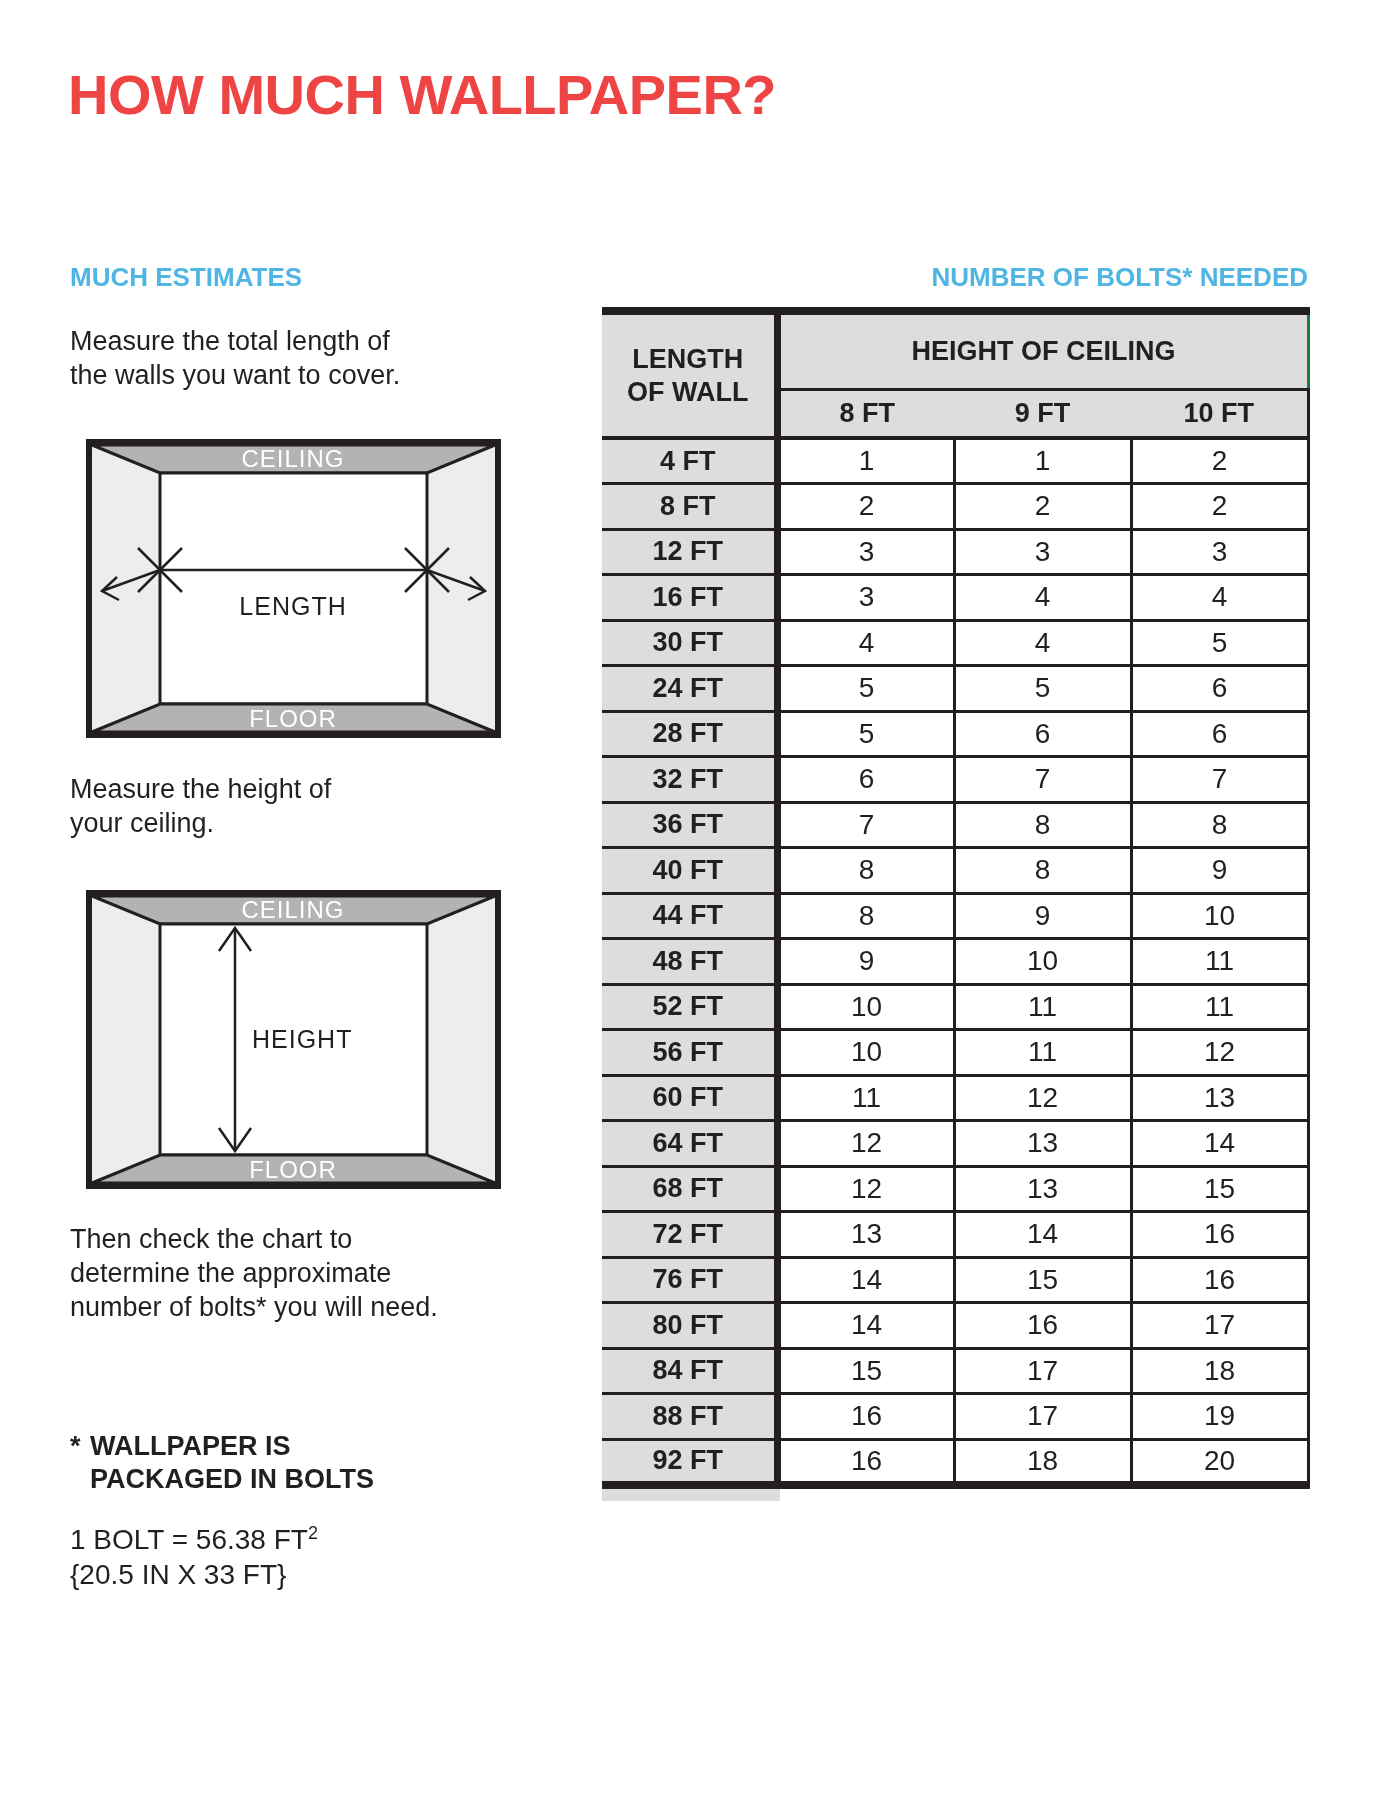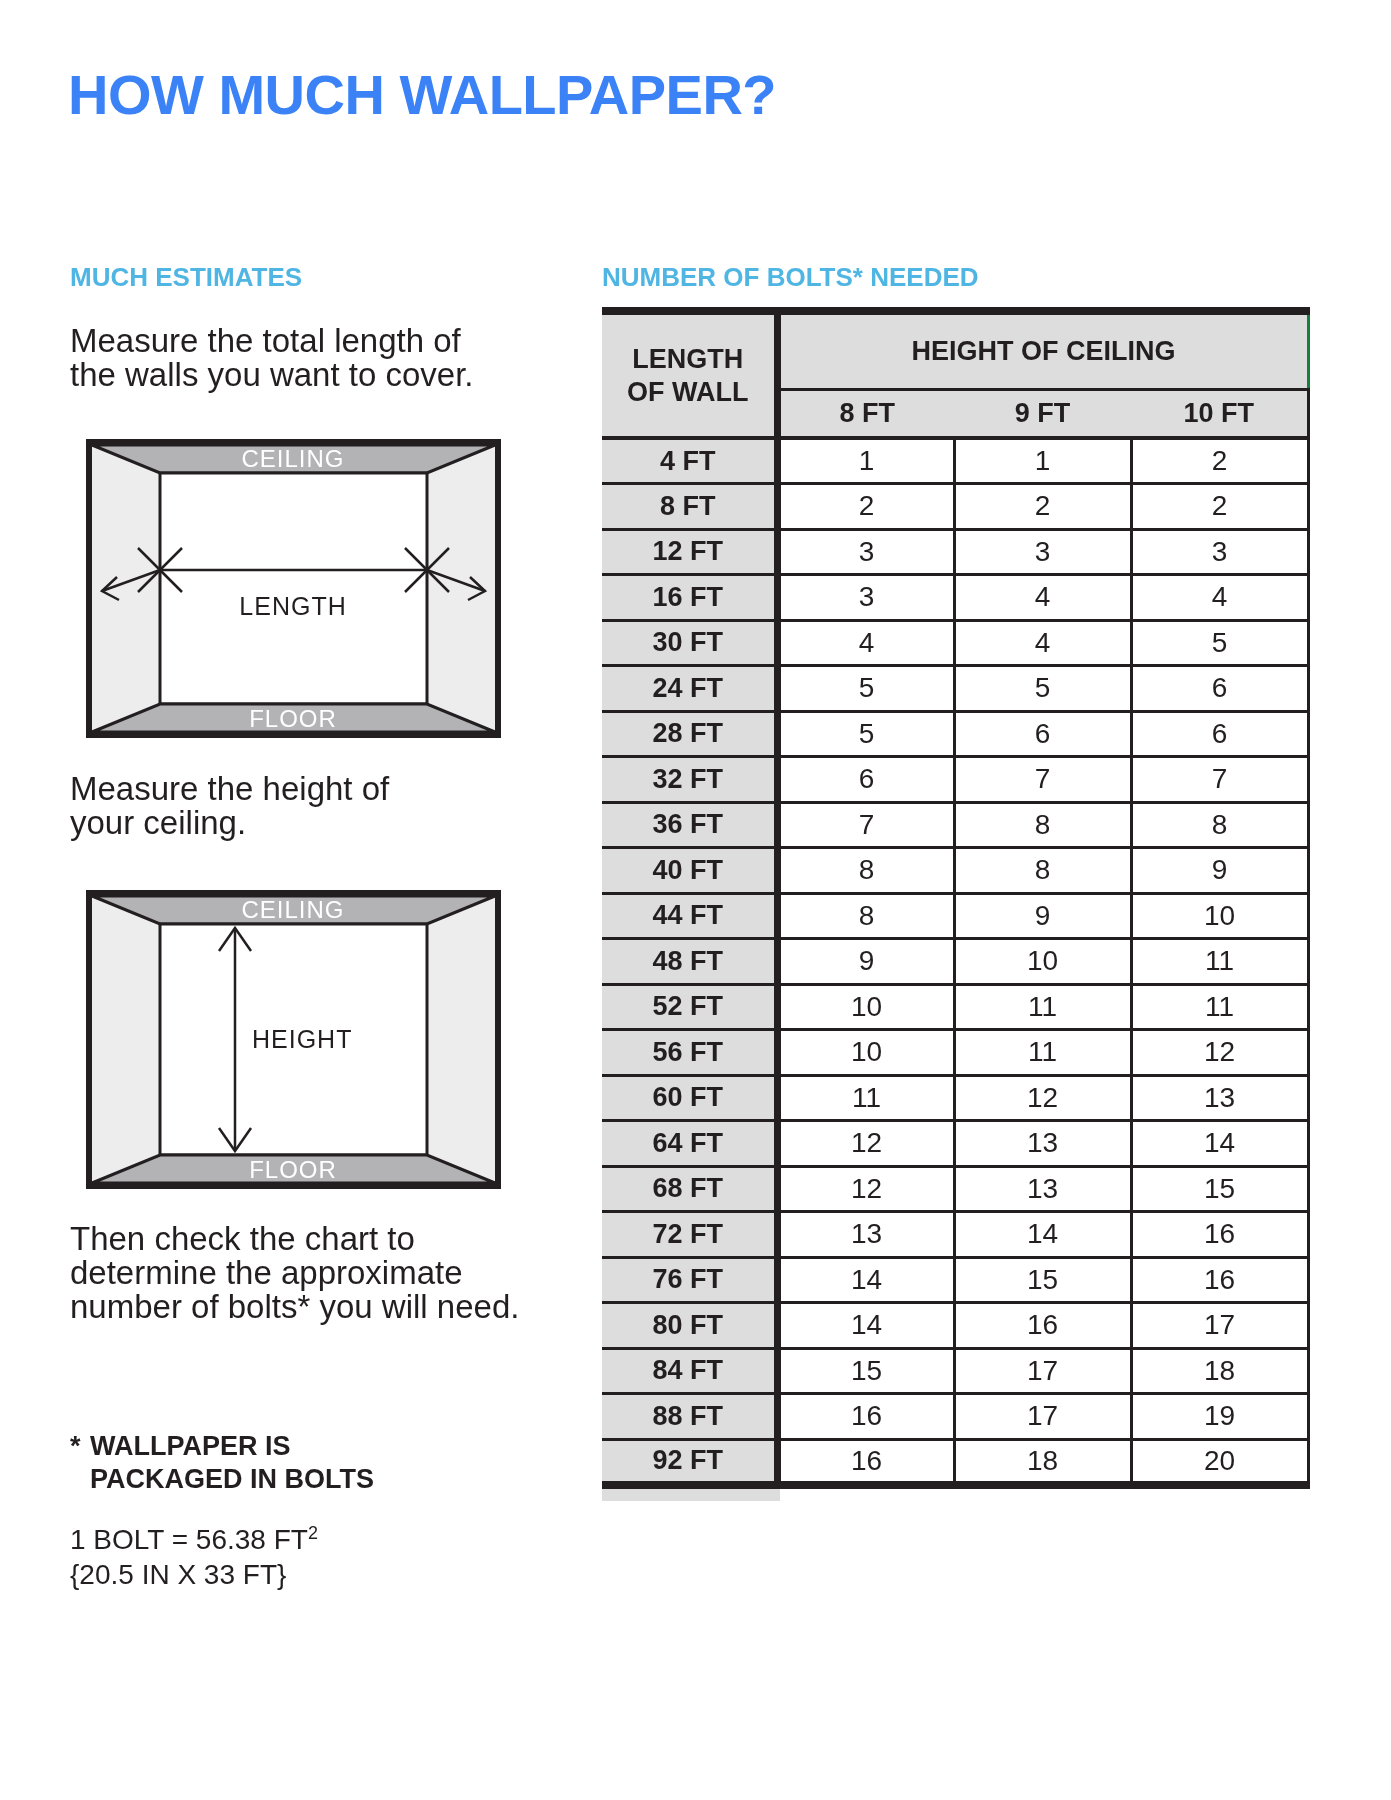--- a/index.html
+++ b/index.html
@@ -9,31 +9,31 @@
     font-family:"Liberation Sans","DejaVu Sans",sans-serif;
     color:#231F20;
     overflow:hidden;
   }
   .abs { position:absolute; }
 
   
   .page-title {
     left:68px; top:62px;
     font-size:56px; font-weight:bold; letter-spacing:-0.5px;
-    color:#3b82f6;
+    color:#ef4444;
   }
   .section-heading {
     font-size:26px; font-weight:bold; color:#4FB5E3;
   }
   #room-estimates-heading { left:70px; top:262px; }
-  #table-heading { left:602px; top:262px; width:706px; text-align:left; }
+  #table-heading { left:602px; top:262px; width:706px; text-align:right; }
 
   
   .body-text {
-    font-size:33px; line-height:34px; color:#231F20;
+    font-size:27px; line-height:34px; color:#231F20;
     white-space:pre-line;
   }
   #instruction-length { left:70px; top:324px; }
   #instruction-height { left:70px; top:772px; }
   #instruction-chart  { left:70px; top:1222px; }
 
   #footnote {
     left:70px; top:1430px;
     font-size:27px; line-height:33px; font-weight:bold;
     display:flex;

